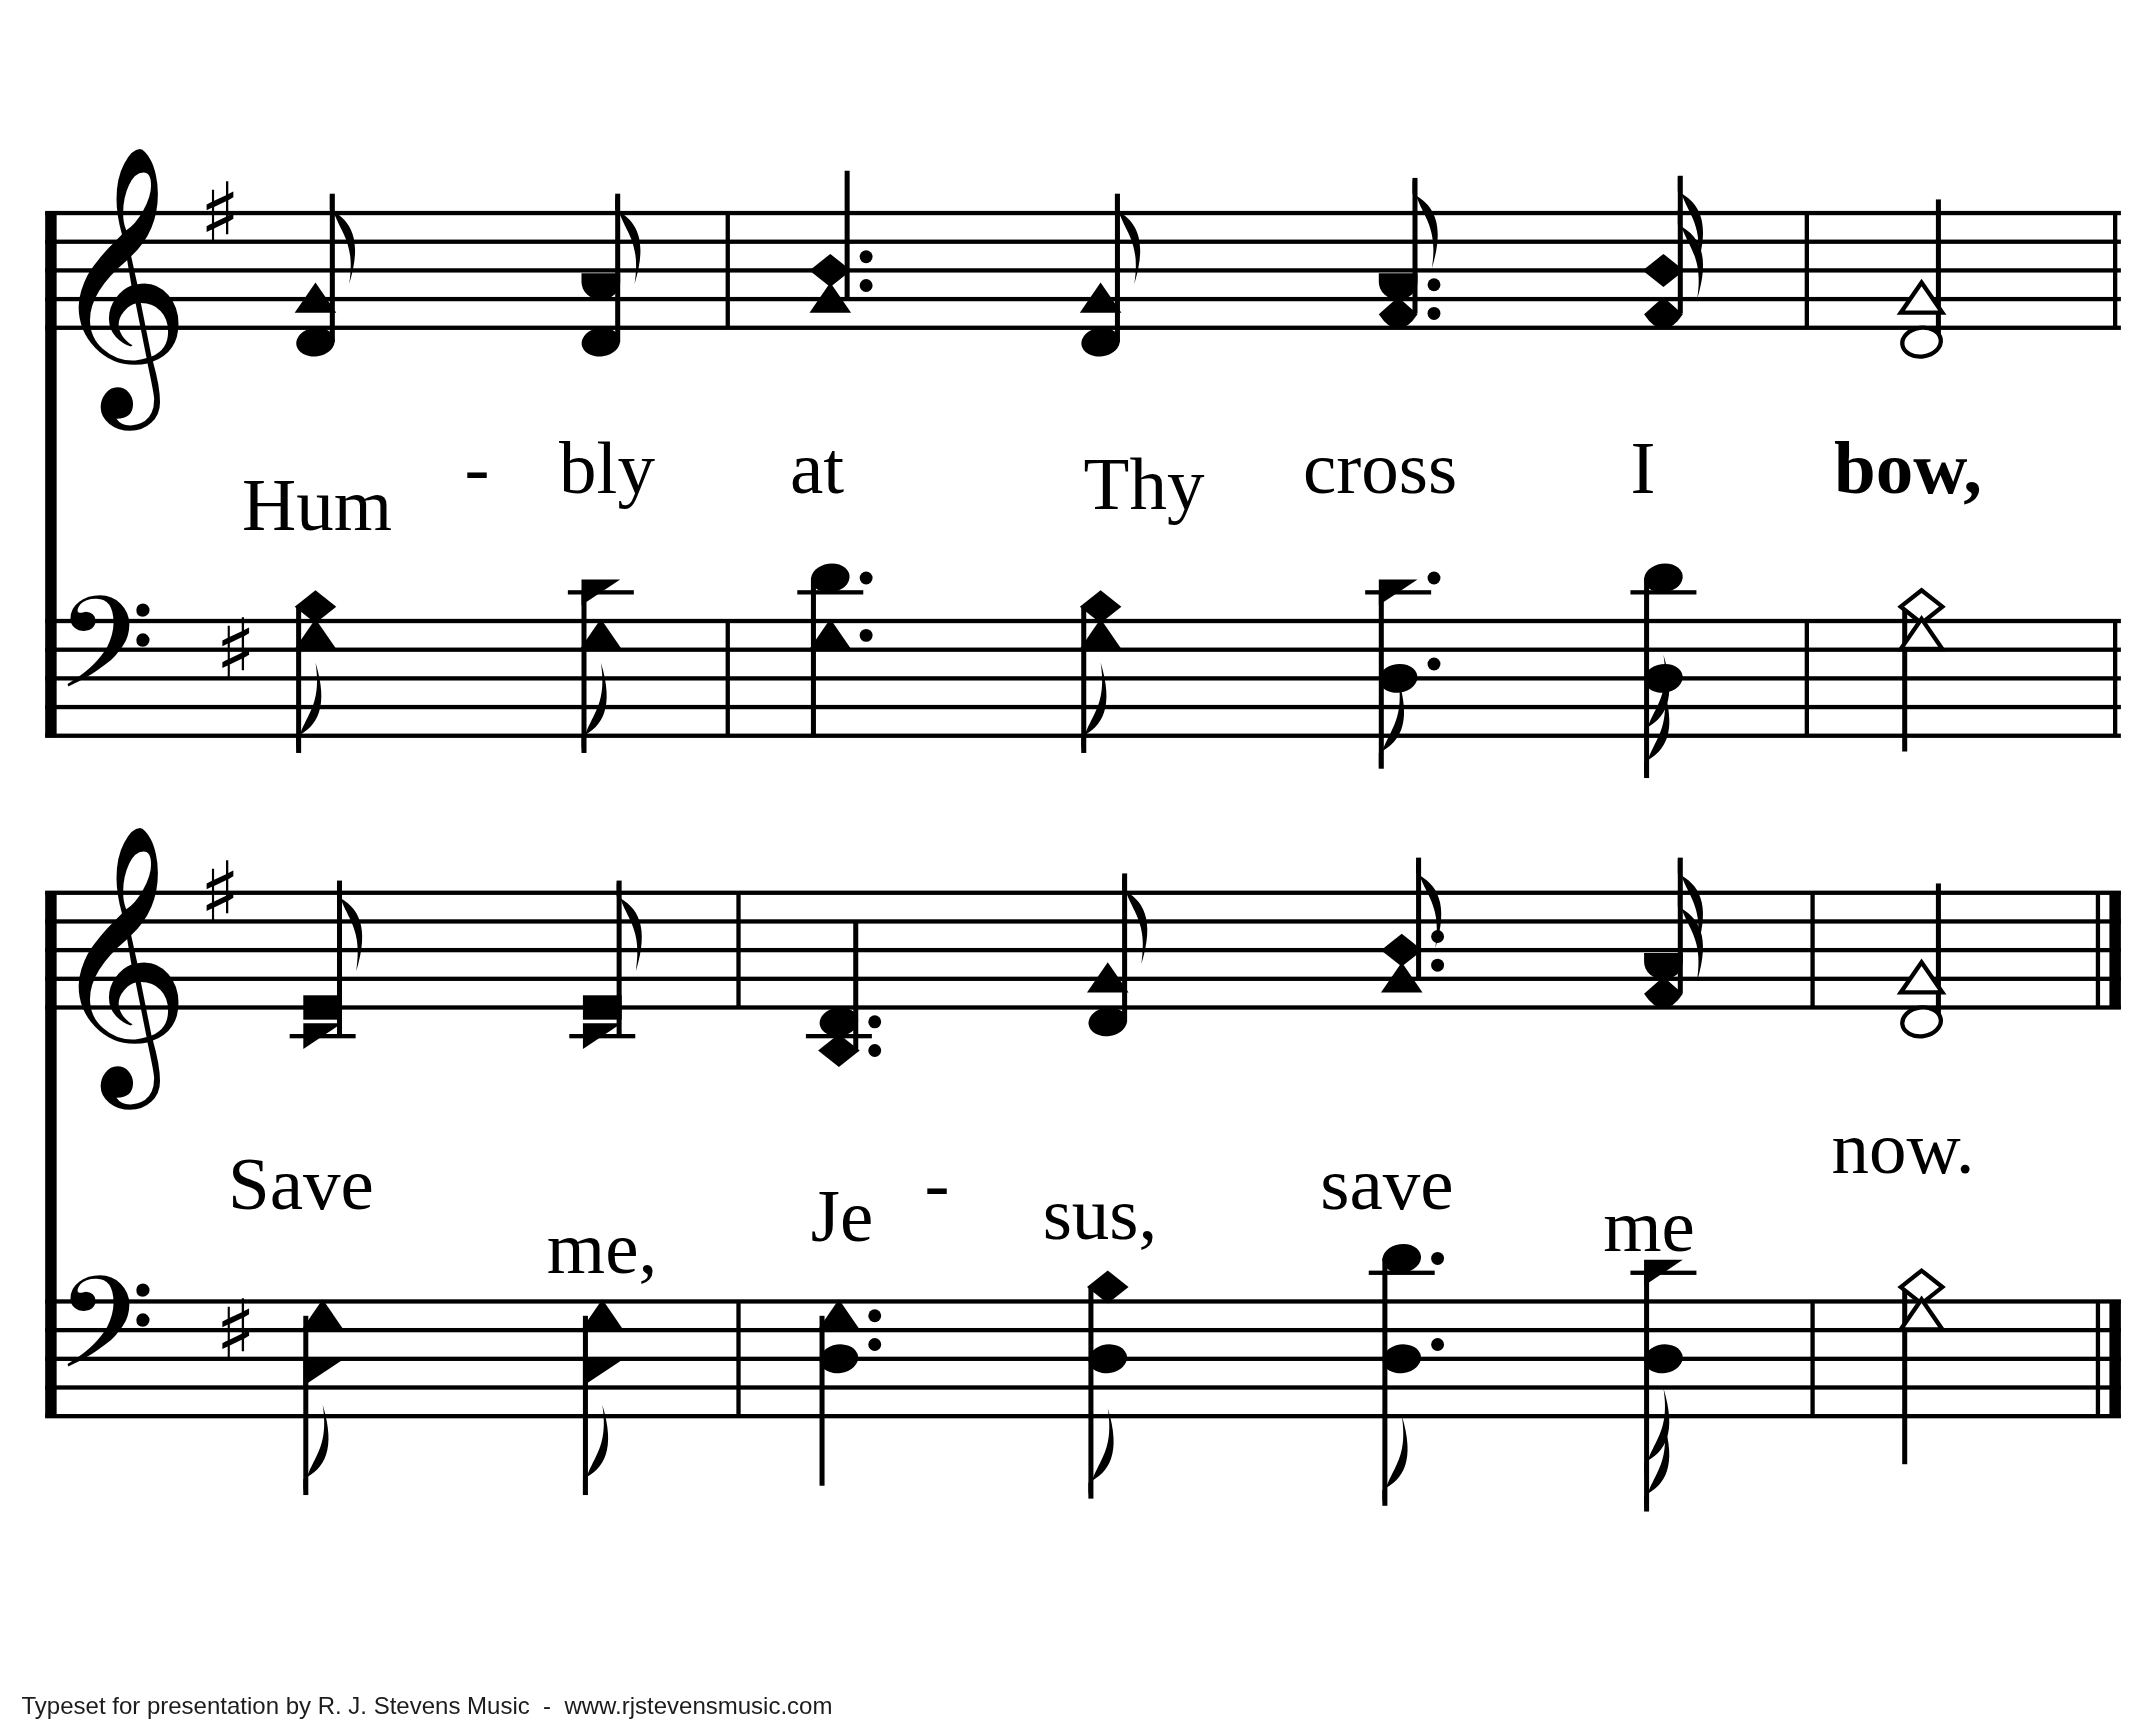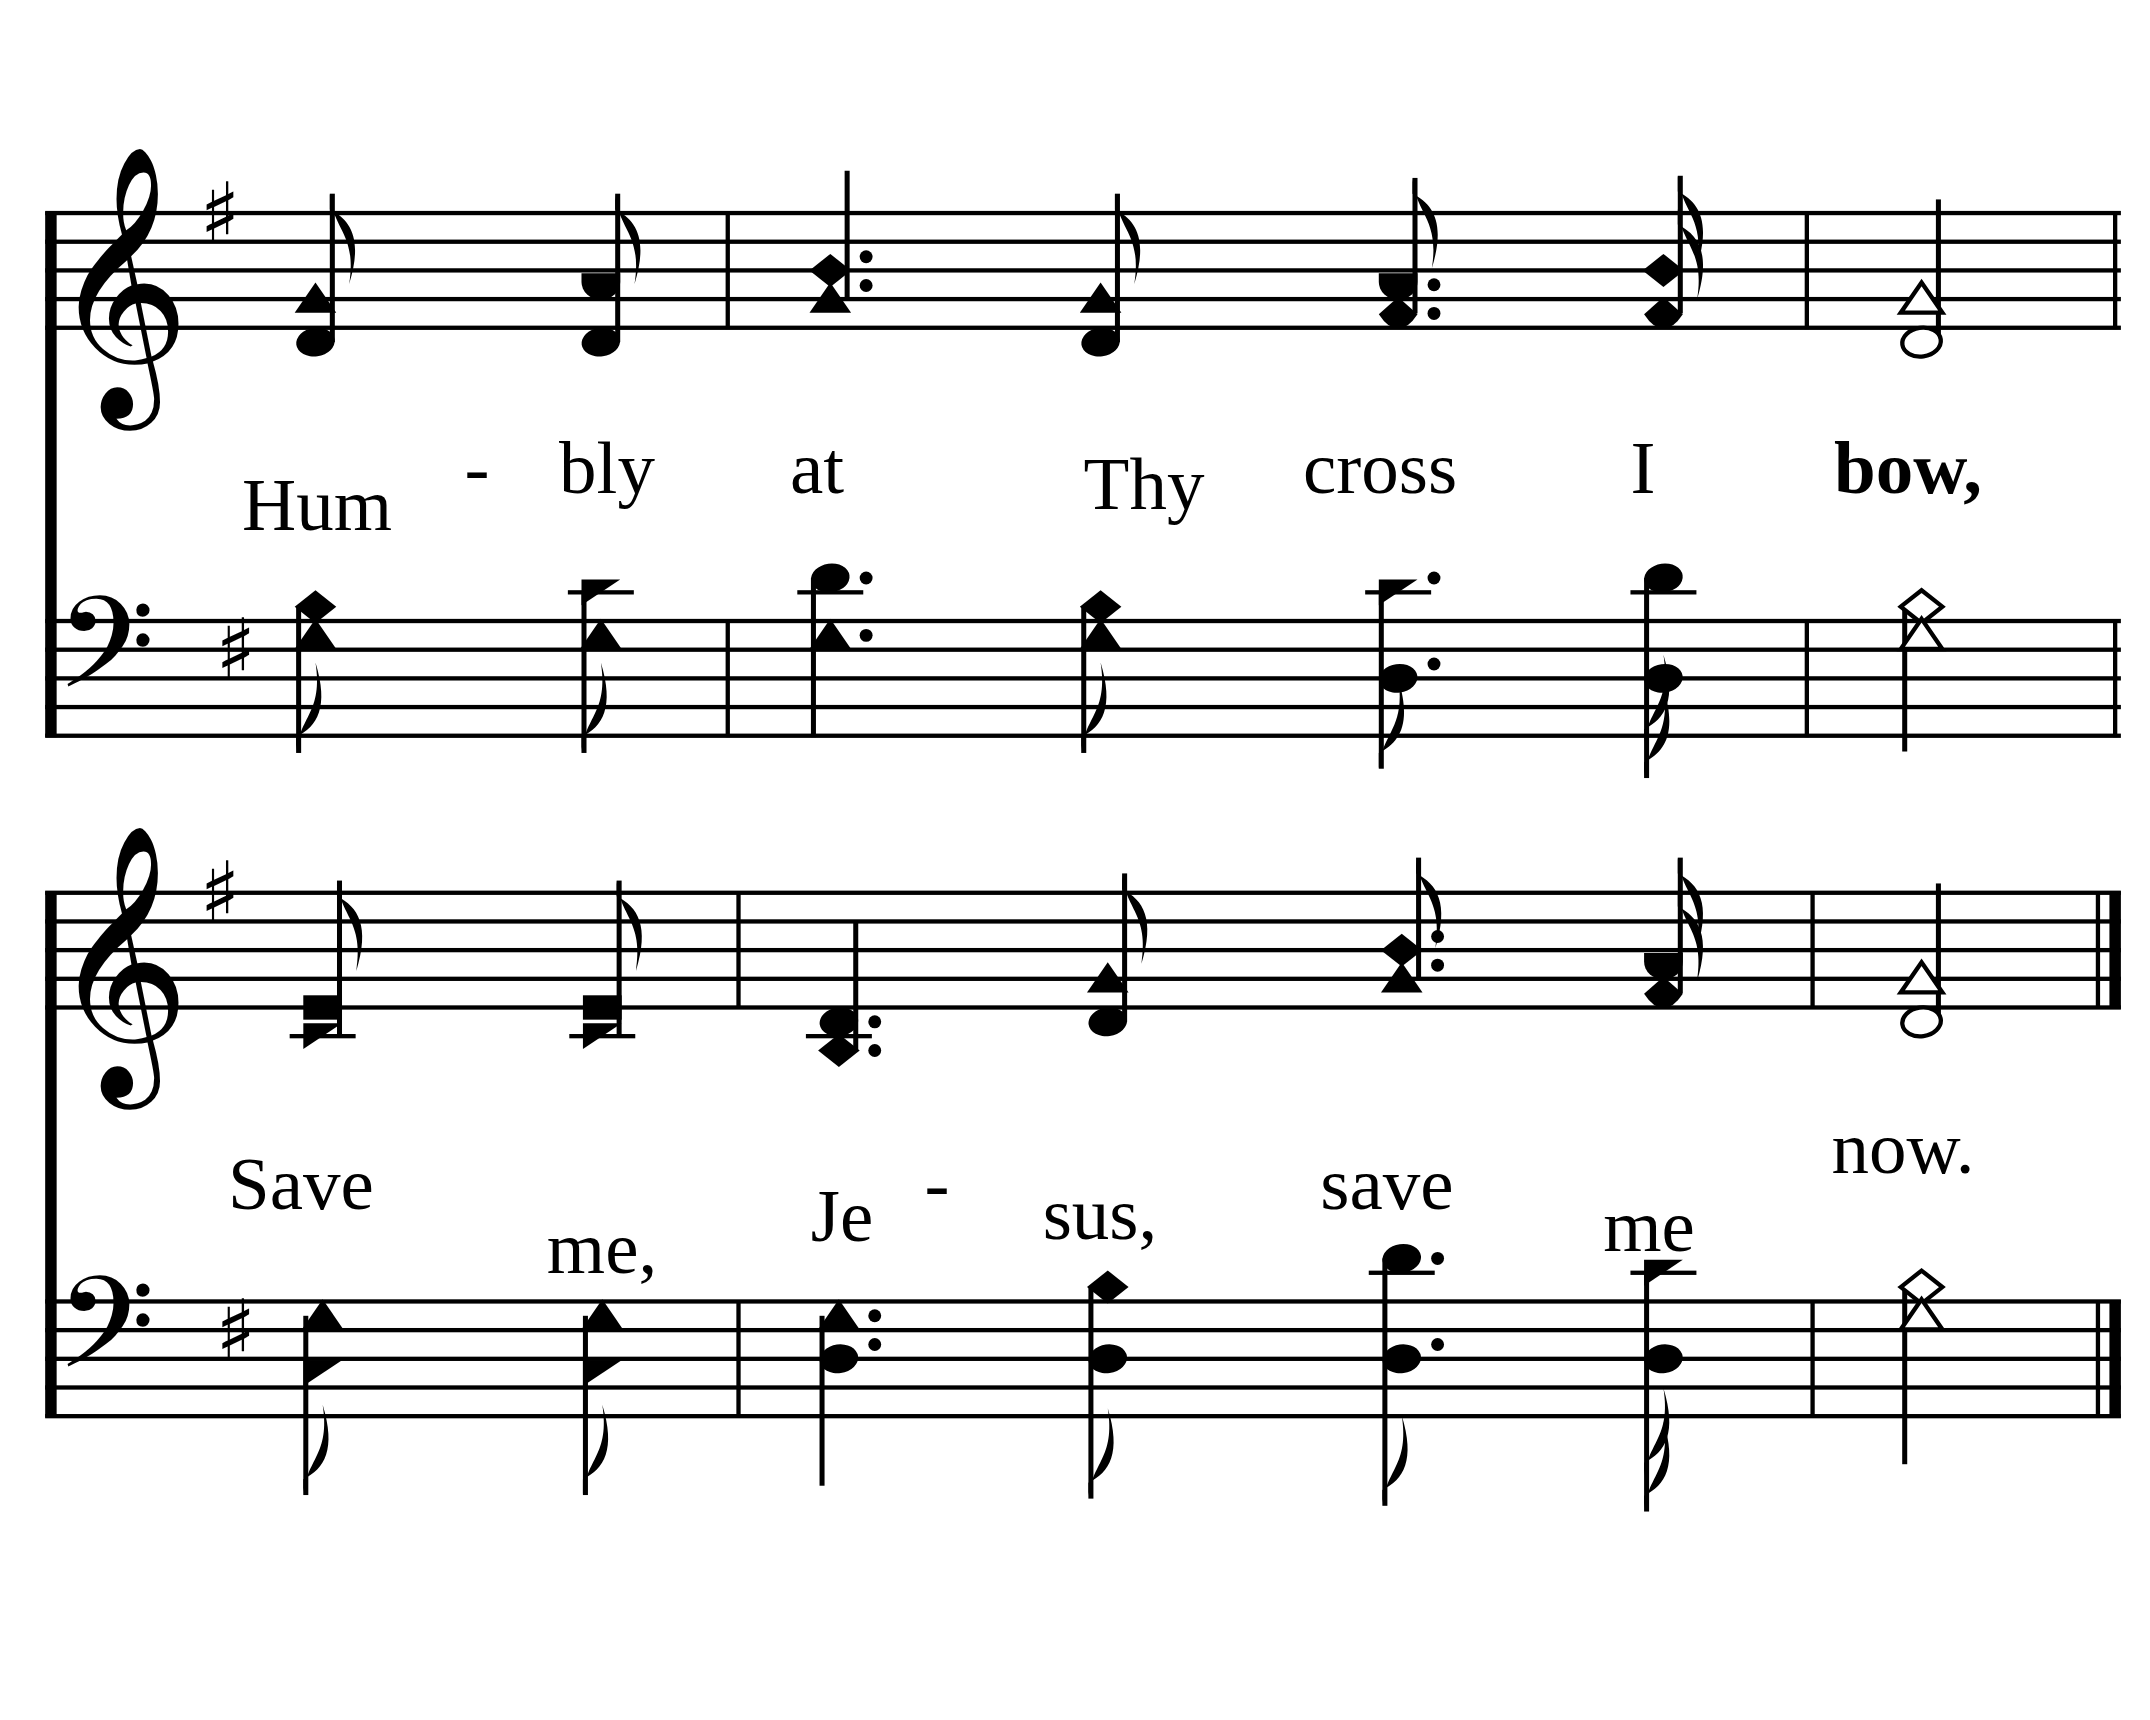--- a/index.html
+++ b/index.html
@@ -223,14 +223,15 @@
   <div class="lyric-line" id="lyric-line-2">
       <span class="lyric-syllable" style="left: 301px; top: 1146px;">Save</span>
       <span class="lyric-syllable" style="left: 602px; top: 1210px;">me,</span>
       <span class="lyric-syllable" style="left: 842px; top: 1178px;">Je</span>
       <span class="lyric-syllable" style="left: 937px; top: 1146px;">-</span>
       <span class="lyric-syllable" style="left: 1100px; top: 1146px; margin-top: 30px;">sus,</span>
       <span class="lyric-syllable" style="left: 1387px; top: 1146px;">save</span>
       <span class="lyric-syllable" style="left: 1649px; top: 1188px; text-align: center;">me</span>
       <span class="lyric-syllable" style="left: 1903px; top: 1110px;">now.</span>
     </div>
+  <div id="footer-credit">Typeset for presentation by R. J. Stevens Music  -  www.rjstevensmusic.com</div>
 </div>
 
 
 </body></html>

